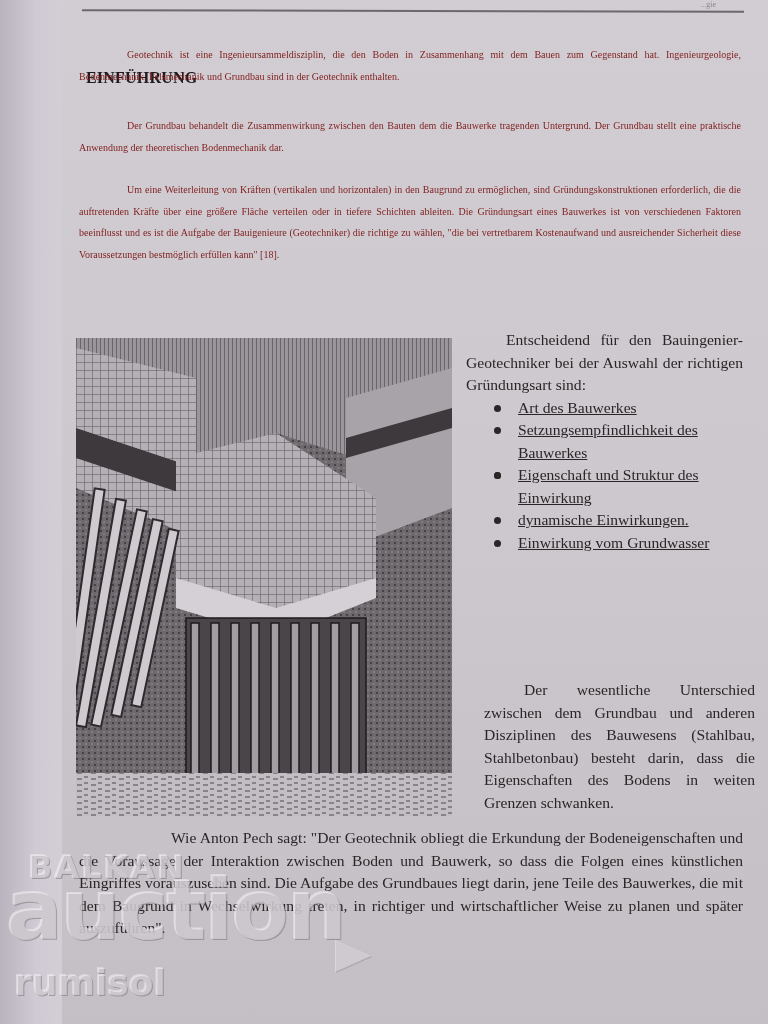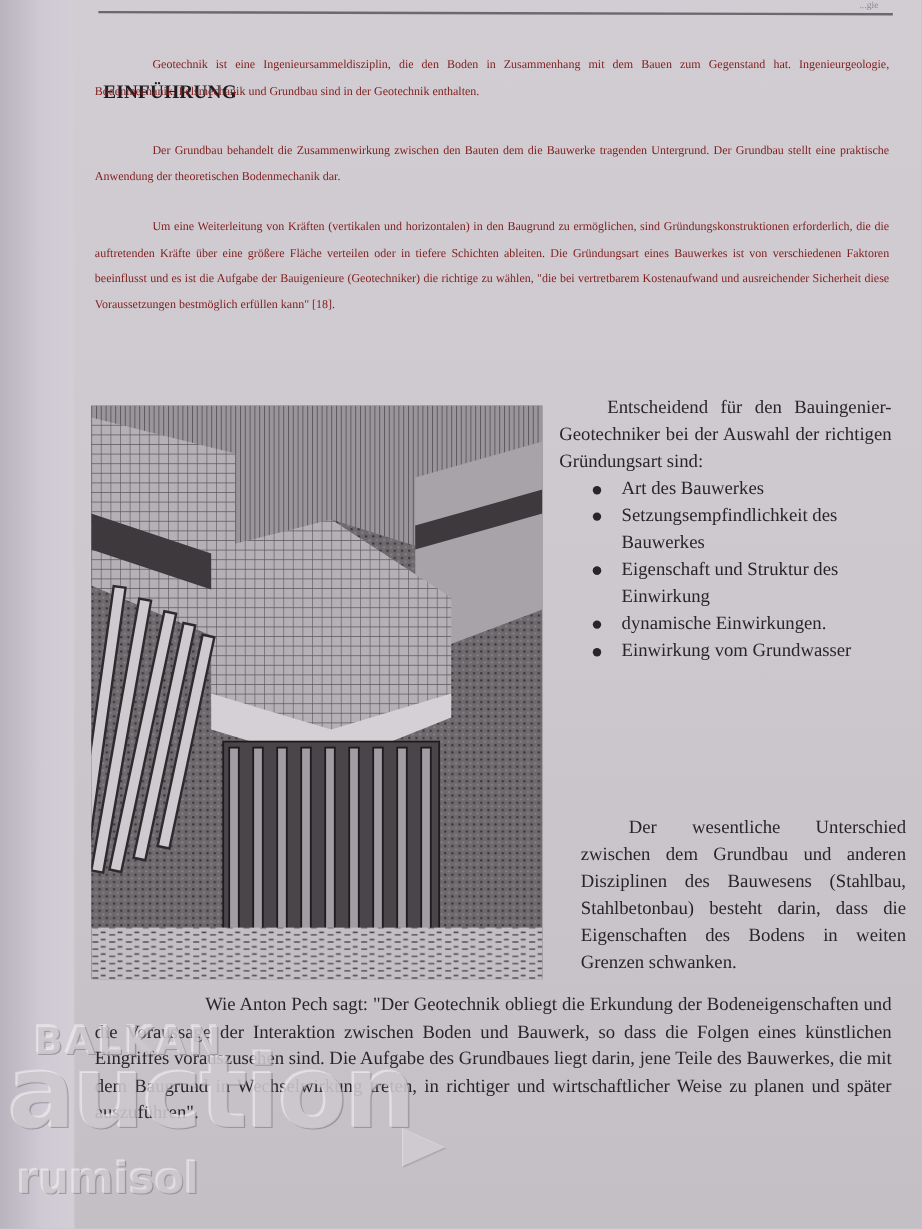--- a/index.html
+++ b/index.html
@@ -15,21 +15,21 @@
     }
     .page {
       position: absolute; left: 62px; top: 0; width: 706px; height: 1024px;
       background: linear-gradient(180deg, #d2cdd2 0%, #cdc8cd 50%, #c4bfc4 100%);
     }
     .header-rule {
       position: absolute; left: 82px; top: 10px; width: 662px; height: 2px;
       background: #6c6870; transform: rotate(0.15deg);
     }
     .header-text {
-      position: absolute; right: 36px; top: 0px; font-size: 8px; color: #8a8590;
+      position: absolute; right: 52px; top: 0px; font-size: 8px; color: #8a8590;
     }
     .heading {
       position: absolute; left: 86px; top: 25px;
       font-weight: bold; font-size: 16px; letter-spacing: 0.2px; color: #1f1b1e; margin-top: 44px;
     }
     .para {
       position: absolute; left: 79px; width: 662px;
       font-size: 10px; line-height: 21.5px; text-align: justify;
       text-indent: 48px; margin: 0; color: #7f1d1d;
     }
@@ -40,21 +40,21 @@
       position: absolute; left: 76px; top: 338px; width: 376px; height: 478px;
       background: #7c777b; overflow: hidden;
     }
     .figure svg { width: 100%; height: 100%; display: block; }
     .side-col {
       position: absolute; left: 466px; top: 329px; width: 277px;
       font-size: 15.6px; line-height: 22.5px;
     }
     .side-intro { text-align: justify; text-indent: 40px; margin: 0; }
     .side-list { list-style: none; margin: 0; padding: 0 0 0 0; }
-    .side-list li { position: relative; padding-left: 52px; margin: 0; }
+    .side-list li { position: relative; padding-left: 52px; margin: 0; text-decoration: underline; }
     .side-list li .bullet {
       position: absolute; left: 28px; top: 8px; width: 7px; height: 7px;
       border-radius: 50%; background: #2a2628;
     }
     .side-p2 {
       position: absolute; left: 472px; top: 667px; width: 271px;
       font-size: 15.6px; line-height: 22.5px; text-align: justify; text-indent: 40px; margin: 12px;
     }
     .p4 {
       position: absolute; left: 79px; top: 827px; width: 664px;

